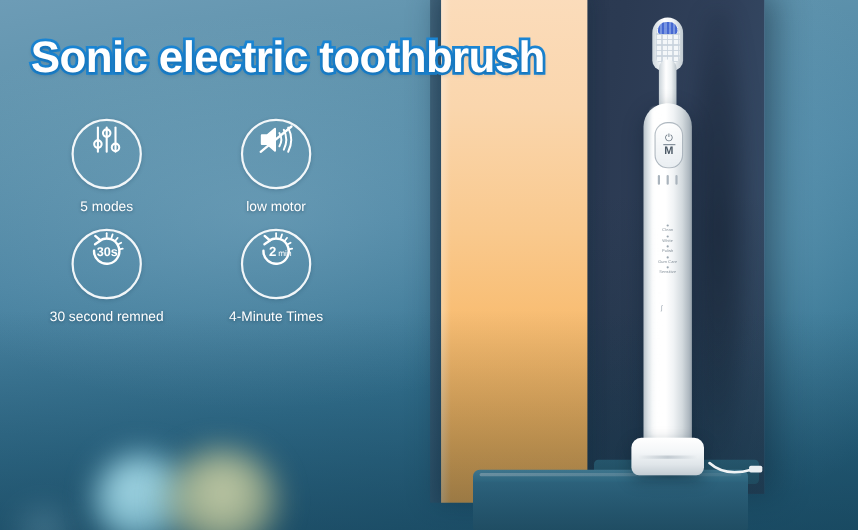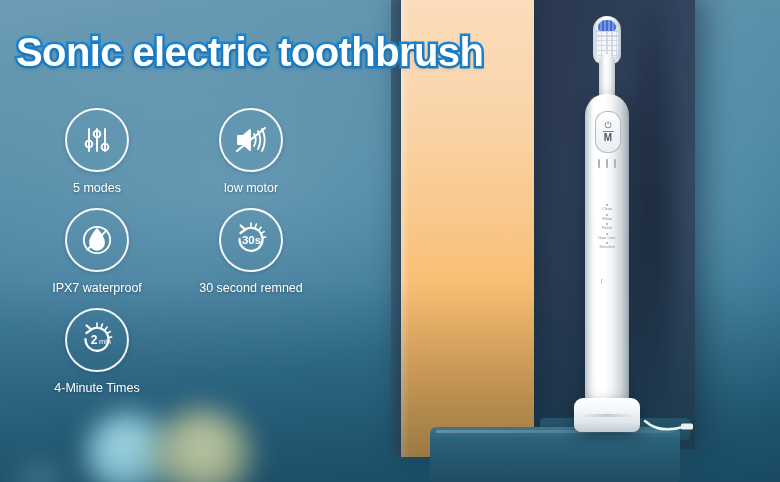--- a/index.html
+++ b/index.html
@@ -101,21 +101,21 @@
     filter:blur(5px);
   }
   .platform-back{
     position:absolute;left:540px;top:418px;width:150px;height:22px;
     background:linear-gradient(to bottom,#2e6379,#27566a);
     border-radius:4px;
   }
 
   
   .title{
-    position:absolute;left:16px;top:30px;
+    position:absolute;left:28px;top:30px;
     font-size:40px;font-weight:bold;letter-spacing:-.6px;
     color:#ffffff;
     -webkit-text-stroke:5px #1b87d6;
     paint-order:stroke fill;
     text-shadow:0 2px 5px rgba(10,40,70,.30);
     white-space:nowrap;
   }
 
   
   .features{
@@ -125,21 +125,21 @@
     grid-template-columns:118px 118px;
     column-gap:36px;
     row-gap:13px;
   }
   .feature{
     display:flex;flex-direction:column;align-items:center;
   }
   .feat-circle{
     width:60px;height:60px;border-radius:50%;
     border:2px solid rgba(255,255,255,.92);
-    display:flex;align-items:center;justify-content:center;
+    display:flex;justify-content:center;
     box-shadow:0 1px 4px rgba(12,42,64,.22);
   }
   .feat-label{
     margin-top:9px;
     font-size:12.5px;color:#ffffff;
     text-shadow:0 1px 3px rgba(10,40,62,.45);
     white-space:nowrap;text-align:right;
   }
   .feat-circle svg{display:block;}
 
@@ -300,31 +300,20 @@
           <path d="M21 11 Q24.5 17 21 23"></path>
           <path d="M25 8 Q29.5 17 25 26"></path>
           <path d="M29 6 Q34.5 17 29 28"></path>
           <line x1="4" y1="28" x2="32" y2="5" stroke-width="2.1"></line>
         </svg>
       </div>
       <div class="feat-label">low motor</div>
     </div>
 
 
-    <div class="feature">
-      <div class="feat-circle">
-        <svg width="36" height="36" viewBox="0 0 36 36" fill="none" stroke="#ffffff" stroke-width="1.8" stroke-linecap="round" stroke-linejoin="round">
-          <circle cx="18" cy="18" r="13.2"></circle>
-          <path d="M18 7 C18 7 25 15.5 25 20.4 C25 24.6 21.9 27.8 18 27.8
-                   C14.1 27.8 11 24.6 11 20.4 C11 15.5 18 7 18 7 Z" fill="#ffffff" stroke="#ffffff"></path>
-          <line x1="8.4" y1="27.6" x2="27.6" y2="8.4" stroke-width="2"></line>
-        </svg>
-      </div>
-      <div class="feat-label">IPX7 waterproof</div>
-    </div>
 
     <div class="feature">
       <div class="feat-circle">
         <svg width="40" height="38" viewBox="0 0 40 38" fill="none" stroke="#ffffff" stroke-width="2.2" stroke-linecap="round" stroke-linejoin="round">
           <path d="M8.5 18 A11.5 11.5 0 1 0 14 8.5"></path>
           <path d="M9.6 4.5 L14.4 8.6 L9.4 12"></path>
           <g stroke-width="1.6">
             <line x1="20" y1="2" x2="20" y2="5.4"></line>
             <line x1="25.4" y1="3.1" x2="24.3" y2="6.3"></line>
             <line x1="30" y1="6.2" x2="27.9" y2="8.9"></line>

